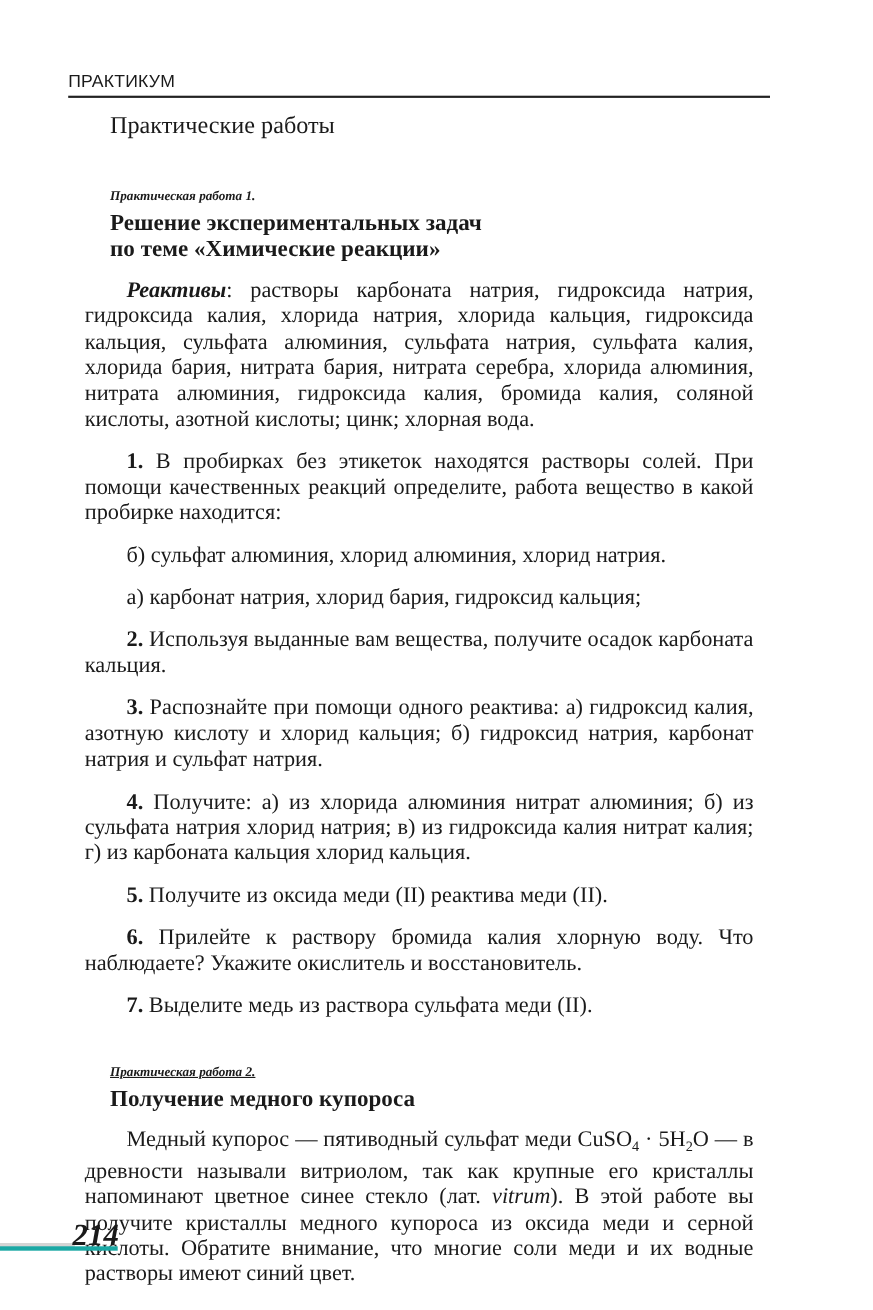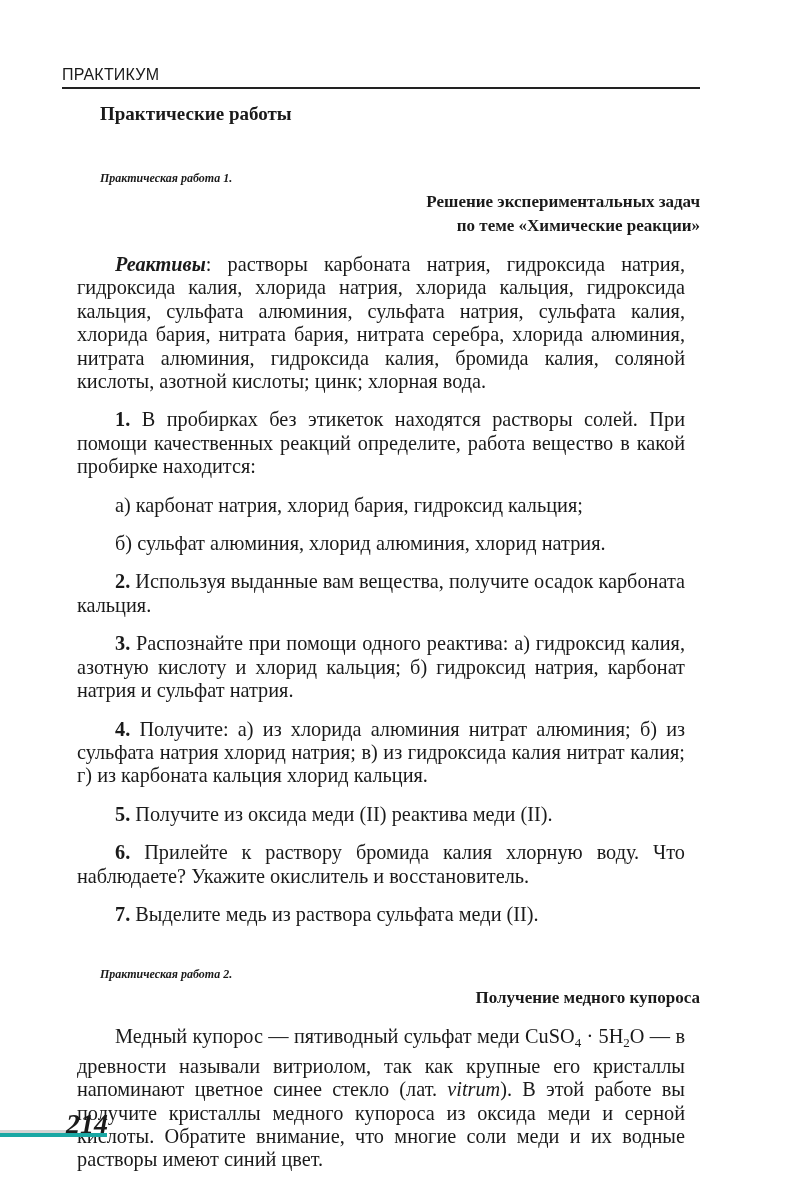--- a/index.html
+++ b/index.html
@@ -3,29 +3,29 @@
 <meta charset="utf-8">
 <style>
   html, body { margin: 0; padding: 0; background: #ffffff; }
   body { width: 794px; height: 1191px; position: relative; overflow: hidden;
          font-family: "Liberation Serif", "DejaVu Serif", serif; color: #1a1a1a; }
   .running-head { position: absolute; left: 62px; top: 66px;
                   font-family: "Liberation Sans", "DejaVu Sans", sans-serif;
                   font-size: 16px; letter-spacing: 0.2px; }
   .head-rule { position: absolute; left: 62px; top: 87px; width: 638px; height: 1.5px; background: #222; }
   .content { position: absolute; left: 62px; top: 100px; width: 638px; }
-  .sec-title { margin: 0 0 0 38px; font-weight: bold; font-size: 19px; line-height: 24px; padding-top: 2px; }
+  .sec-title { margin: 0 0 0 38px; font-weight: normal; font-size: 22px; line-height: 24px; padding-top: 2px; }
   .work-title { margin: 40px 0 0 38px; font-weight: bold; font-style: italic; font-size: 12px; line-height: 24px; }
-  .work-sub { margin: 0 0 0 38px; font-weight: bold; font-size: 17px; line-height: 24px; text-align: right; }
+  .work-sub { margin: 0 0 0 38px; font-weight: bold; font-size: 21px; line-height: 24px; }
   p.body { margin: 15px; font-size: 20.3px; line-height: 23.4px; text-align: justify; text-align-last: left; }
   p.ind { text-indent: 38px; }
   .first { margin-top: 12px; }
   .lbl { font-weight: bold; font-style: italic; }
   .num { font-weight: bold; }
-  .work2 { margin-top: 36px; }
+  .work2 { margin-top: 36px; text-decoration: underline; }
   .sub { font-size: 13px; vertical-align: -4px; }
   .foot-gray { position: absolute; left: 0; top: 1130px; width: 68px; height: 4px; background: #d4d4d4; }
   .foot-teal { position: absolute; left: 0; top: 1133px; width: 107px; height: 4px; background: #1aa8a4; }
   .page-num { position: absolute; left: 66px; top: 1108px; font-style: italic; font-weight: bold; font-size: 28px; text-align: right; }
 </style>
 </head>
 <body>
 
 <div class="running-head">ПРАКТИКУМ</div>
 <div class="head-rule"></div>
@@ -33,22 +33,22 @@
 <div class="content">
   <div class="sec-title">Практические работы</div>
 
   <div class="work-title">Практическая работа 1.</div>
   <div class="work-sub">Решение экспериментальных задач</div>
   <div class="work-sub">по теме «Химические реакции»</div>
 
   <p class="body ind first"><span class="lbl">Реактивы</span><span>: растворы карбоната натрия, гидроксида натрия, гидроксида калия, хлорида натрия, хлорида кальция, гидроксида кальция, сульфата алюминия, сульфата натрия, сульфата калия, хлорида бария, нитрата бария, нитрата серебра, хлорида алюминия, нитрата алюминия, гидроксида калия, бромида калия, соляной кислоты, азотной кислоты; цинк; хлорная вода.</span></p>
 
   <p class="body ind"><span class="num">1.</span><span> В пробирках без этикеток находятся растворы солей. При помощи качественных реакций определите, работа вещество в какой пробирке находится:</span></p>
+  <p class="body ind"><span>б) сульфат алюминия, хлорид алюминия, хлорид натрия.</span></p>
   <p class="body ind"><span>а) карбонат натрия, хлорид бария, гидроксид кальция;</span></p>
-  <p class="body ind"><span>б) сульфат алюминия, хлорид алюминия, хлорид натрия.</span></p>
   <p class="body ind"><span class="num">2.</span><span> Используя выданные вам вещества, получите осадок карбоната кальция.</span></p>
   <p class="body ind"><span class="num">3.</span><span> Распознайте при помощи одного реактива: а) гидроксид калия, азотную кислоту и хлорид кальция; б) гидроксид натрия, карбонат натрия и сульфат натрия.</span></p>
   <p class="body ind"><span class="num">4.</span><span> Получите: а) из хлорида алюминия нитрат алюминия; б) из сульфата натрия хлорид натрия; в) из гидроксида калия нитрат калия; г) из карбоната кальция хлорид кальция.</span></p>
   <p class="body ind"><span class="num">5.</span><span> Получите из оксида меди (II) реактива меди (II).</span></p>
   <p class="body ind"><span class="num">6.</span><span> Прилейте к раствору бромида калия хлорную воду. Что наблюдаете? Укажите окислитель и восстановитель.</span></p>
   <p class="body ind"><span class="num">7.</span><span> Выделите медь из раствора сульфата меди (II).</span></p>
 
   <div class="work-title work2">Практическая работа 2.</div>
   <div class="work-sub">Получение медного купороса</div>
 

